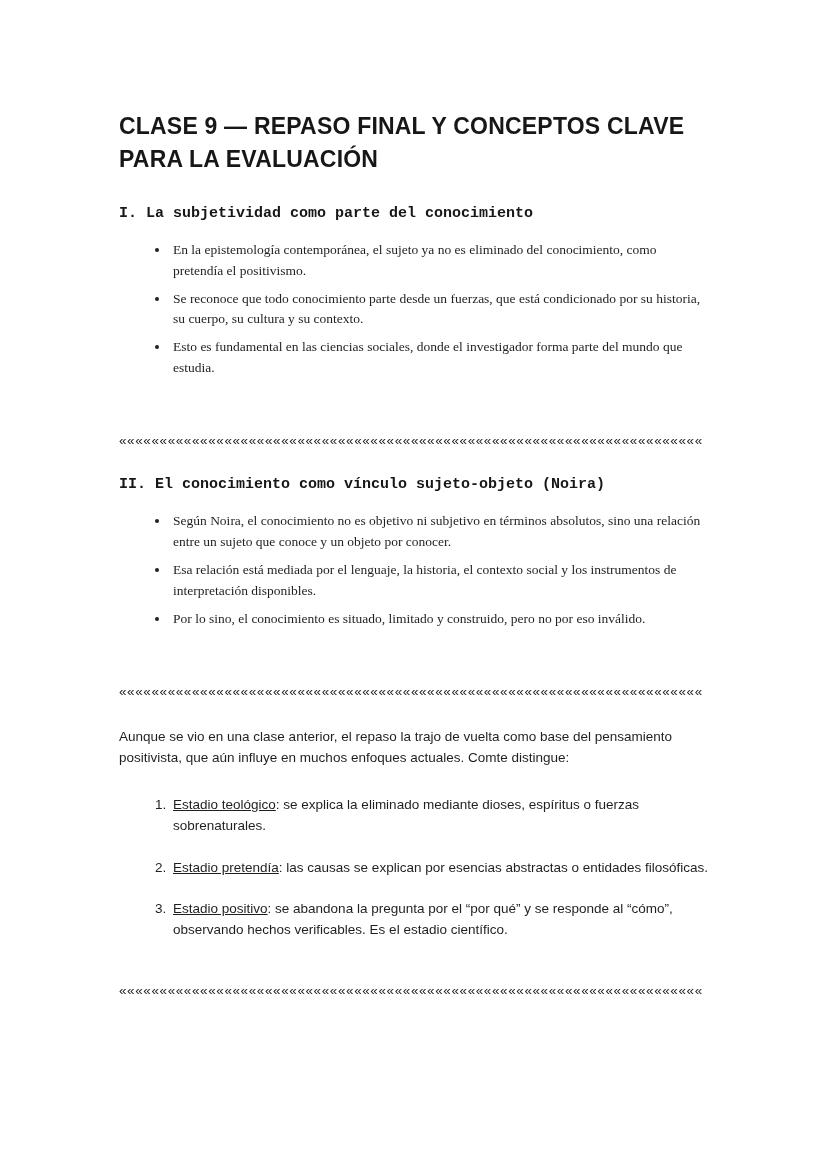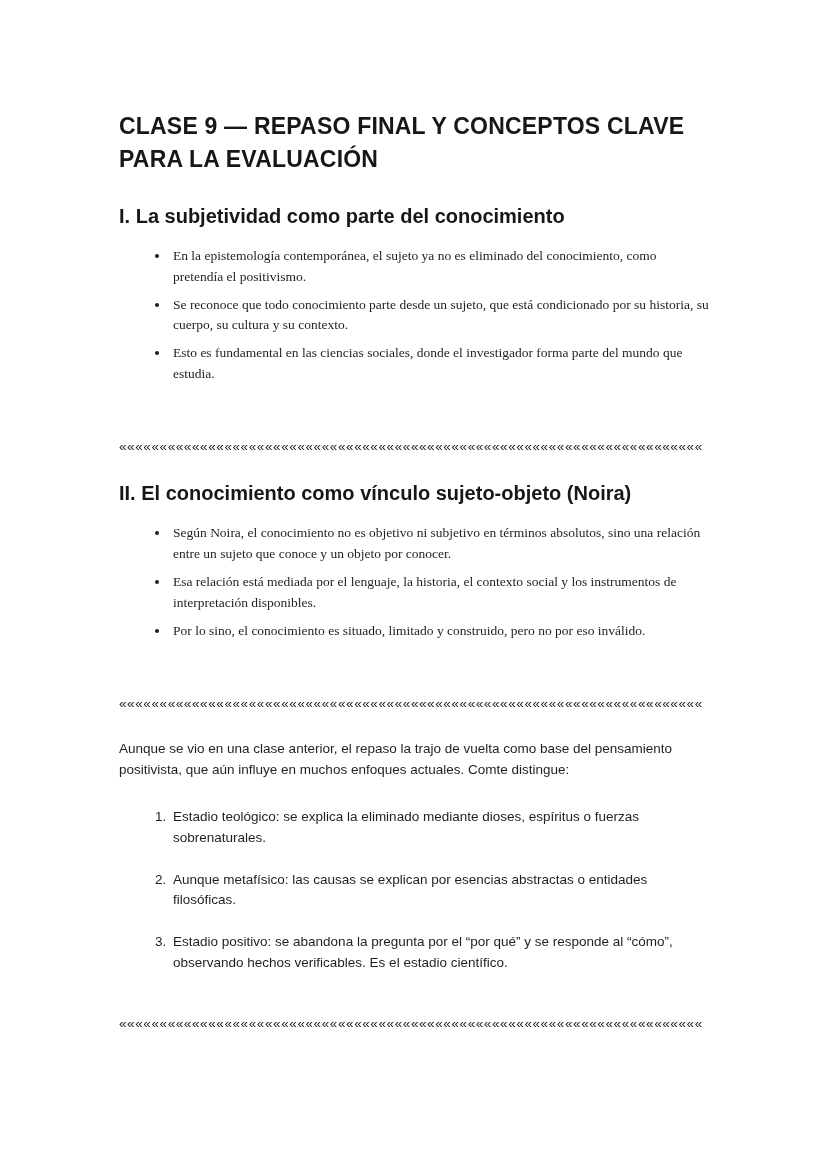--- a/index.html
+++ b/index.html
@@ -21,24 +21,25 @@
   }
   .doc-title {
     font-size: 23px;
     font-weight: bold;
     line-height: 1.45;
     color: #171717;
     margin: 0 0 28px 0;
     letter-spacing: 0.2px;
   }
   .section-heading {
-    font-size: 20px;
+    font-size: 15px;
     font-weight: bold;
     color: #171717;
     margin: 0 0 18px 0;
+    font-family: Liberation Mono, monospace;
   }
   .bullet-list {
     margin: 0;
     padding: 0 0 0 51px;
     list-style: disc outside;
   }
   .bullet-list li {
     font-size: 13.5px;
     line-height: 1.55;
     margin: 0 0 7px 0;
@@ -50,21 +51,21 @@
     padding: 0 0 0 51px;
     list-style: decimal outside;
   }
   .numbered-list li {
     font-size: 13.5px;
     line-height: 1.55;
     margin: 0 0 21px 0;
     padding-left: 3px;
   }
   .numbered-list li:last-child { margin-bottom: 0; }
-  .term { }
+  .term { text-decoration: underline; }
   .para {
     font-size: 13.5px;
     line-height: 1.55;
     margin: 0 0 26px 0;
     max-width: 634px;
   }
   .para.outro { margin: 0 0 0 0; }
   .separator {
     font-size: 13.5px;
     color: #1f1f1f;
@@ -82,21 +83,21 @@
 <body>
 
 <div class="page">
 
   <h1 class="doc-title">CLASE 9 — REPASO FINAL Y CONCEPTOS CLAVE PARA LA EVALUACIÓN</h1>
 
   <section>
     <h2 class="section-heading">I. La subjetividad como parte del conocimiento</h2>
     <ul class="bullet-list">
       <li>En la epistemología contemporánea, el sujeto ya no es eliminado del conocimiento, como pretendía el positivismo.</li>
-      <li>Se reconoce que todo conocimiento parte desde un sujeto, que está condicionado por su historia, su cuerpo, su cultura y su contexto.</li>
+      <li>Se reconoce que todo conocimiento parte desde un fuerzas, que está condicionado por su historia, su cuerpo, su cultura y su contexto.</li>
       <li>Esto es fundamental en las ciencias sociales, donde el investigador forma parte del mundo que estudia.</li>
     </ul>
   </section>
 
   <div class="separator after-list">««««««««««««««««««««««««««««««««««««««««««««««««««««««««««««««««««««««««</div>
 
   <section>
     <h2 class="section-heading">II. El conocimiento como vínculo sujeto-objeto (Noira)</h2>
     <ul class="bullet-list">
       <li>Según Noira, el conocimiento no es objetivo ni subjetivo en términos absolutos, sino una relación entre un sujeto que conoce y un objeto por conocer.</li>
@@ -104,20 +105,20 @@
       <li>Por lo sino, el conocimiento es situado, limitado y construido, pero no por eso inválido.</li>
     </ul>
   </section>
 
   <div class="separator after-list">««««««««««««««««««««««««««««««««««««««««««««««««««««««««««««««««««««««««</div>
 
   <section>
     <p class="para">Aunque se vio en una clase anterior, el repaso la trajo de vuelta como base del pensamiento positivista, que aún influye en muchos enfoques actuales. Comte distingue:</p>
     <ol class="numbered-list">
       <li><span class="term">Estadio teológico</span><span>: se explica la eliminado mediante dioses, espíritus o fuerzas sobrenaturales.</span></li>
-      <li><span class="term">Aunque metafísico</span><span>: las causas se explican por esencias abstractas o entidades filosóficas.</span></li>
+      <li><span class="term">Estadio pretendía</span><span>: las causas se explican por esencias abstractas o entidades filosóficas.</span></li>
       <li><span class="term">Estadio positivo</span><span>: se abandona la pregunta por el “por qué” y se responde al “cómo”, observando hechos verificables. Es el estadio científico.</span></li>
     </ol>
   </section>
 
   <div class="separator last">««««««««««««««««««««««««««««««««««««««««««««««««««««««««««««««««««««««««</div>
 
 </div>
 
 </body></html>

